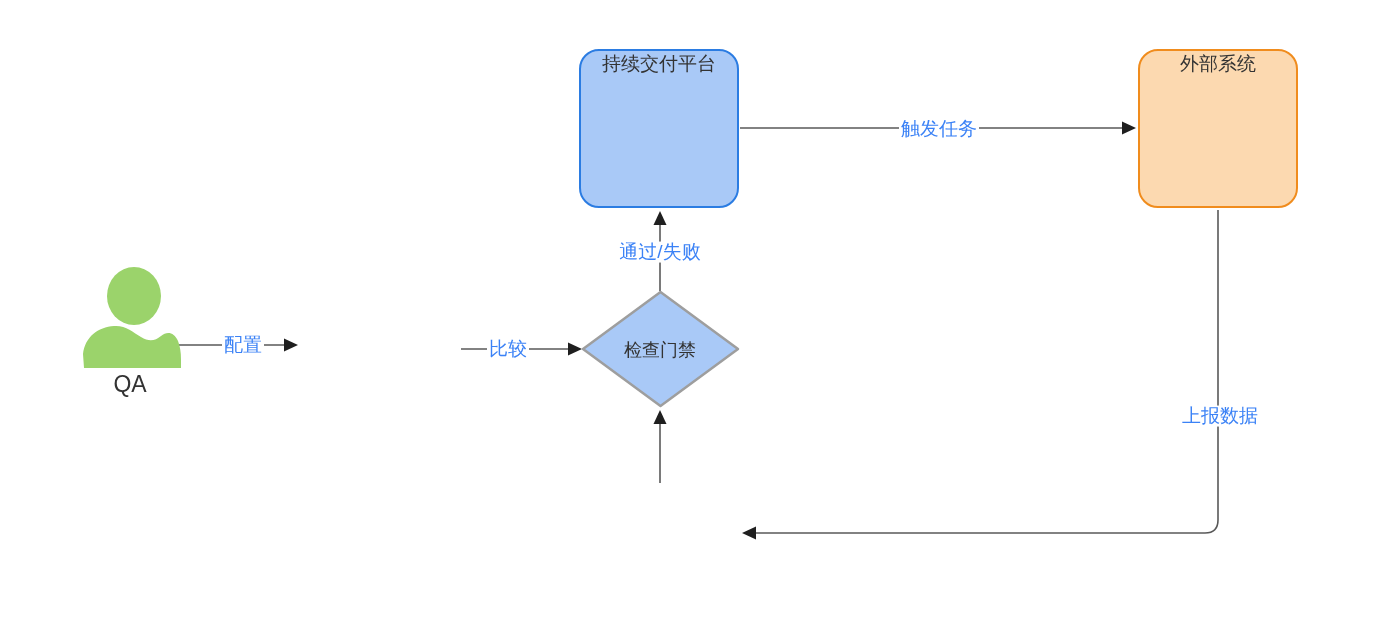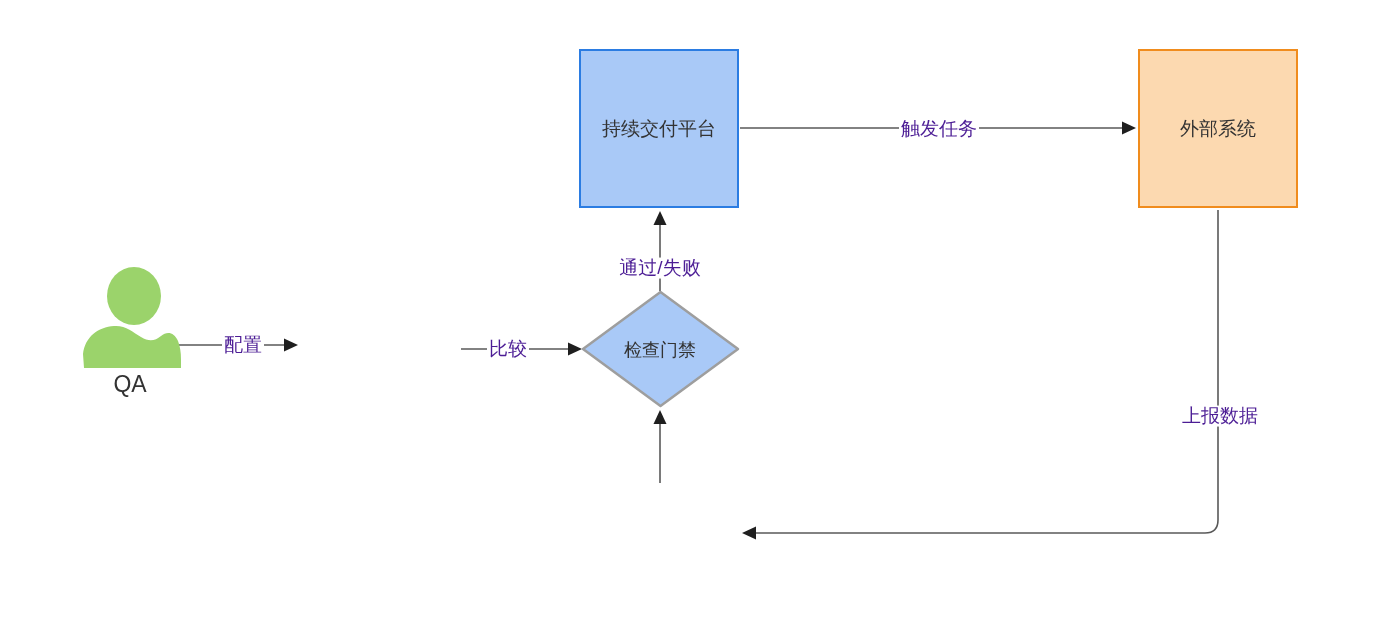--- a/index.html
+++ b/index.html
@@ -16,34 +16,33 @@
   }
   .layer {
     position: absolute;
     inset: 0;
   }
   svg.layer { pointer-events: none; }
   .node {
     position: absolute;
     box-sizing: border-box;
     border: 2px solid;
-    border-radius: 0;
+    border-radius: 20px;
     display: flex;
-    align-items: center;
     justify-content: center;
     color: #333333;
     font-size: 19px;
     cursor: default;
   }
   .node-label { white-space: nowrap; }
   .edge-label {
     position: absolute;
     transform: translate(-50%, -50%);
     background: #ffffff;
-    color: #4c1d95;
+    color: #3b82f6;
     font-size: 19px;
     line-height: 1.1;
     padding: 0 2px;
     white-space: nowrap;
   }
   .actor-label {
     position: absolute;
     transform: translate(-50%, -50%);
     color: #333333;
     font-size: 23px;
@@ -123,19 +122,19 @@
 
 
   <div class="diamond-label">检查门禁</div>
 
   <div class="actor-label" style="left:130px; top:384px;">QA</div>
 
   <div class="edge-label" style="left:243px; top:345px;">配置</div>
 
   <div class="edge-label" style="left:508px; top:349px;">比较</div>
 
-  <div class="edge-label" style="left:660px; top:252px;margin-top:16px;">通过/失败</div>
+  <div class="edge-label" style="left:660px; top:252px;">通过/失败</div>
 
   <div class="edge-label" style="left:939px; top:129px;">触发任务</div>
 
   <div class="edge-label" style="left:1220px; top:416px;">上报数据</div>
 
 </div>
 
 </body></html>

